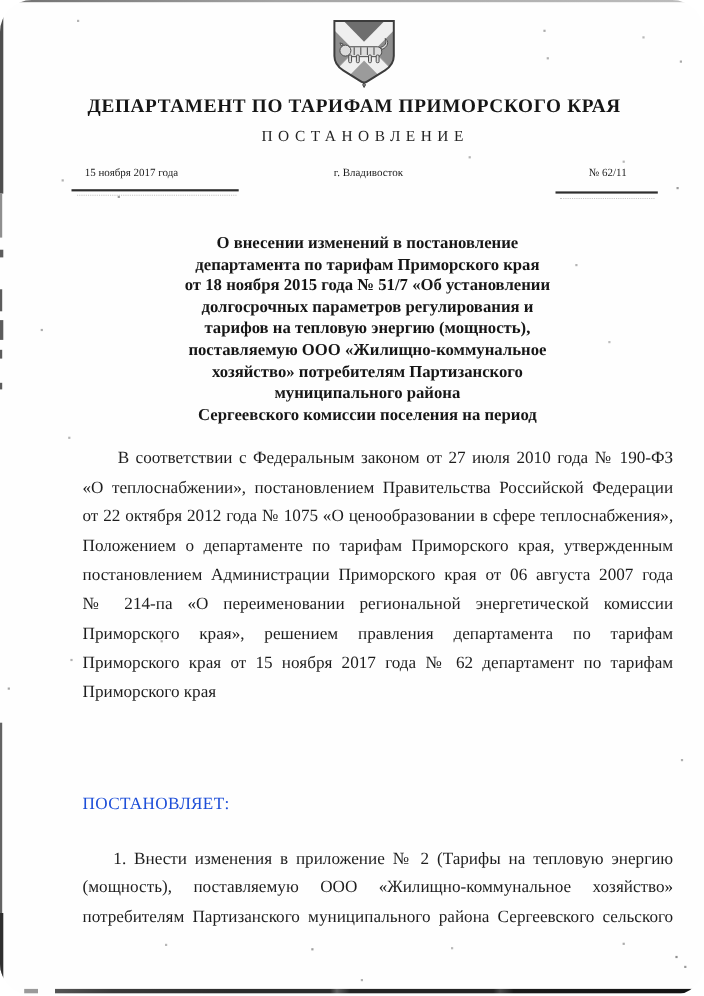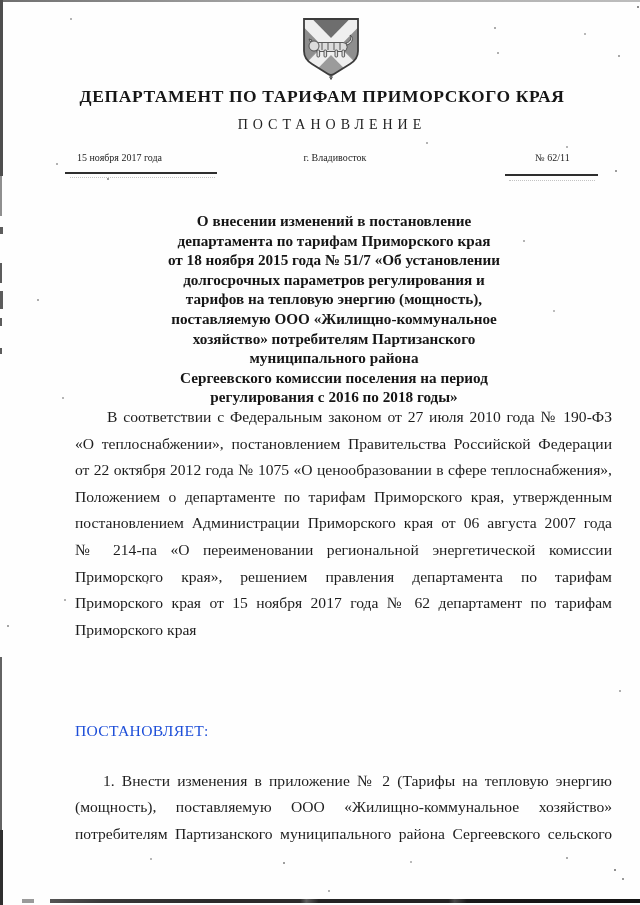--- a/index.html
+++ b/index.html
@@ -1,20 +1,20 @@
 <!DOCTYPE html>
 <html><head>
 <meta charset="utf-8">
 <style>
   * { margin:0; padding:0; box-sizing:border-box; }
   html,body { background:#ffffff; }
   .page {
     position:relative; width:640px; height:905px;
     background:#fefefe; overflow:hidden;
-    font-family:"Liberation Serif", serif; color:#1d1d1d;
+    font-family:"Liberation Serif", serif; color:#1d1d1d;border-radius:29px;
   }
   
   .top-edge { position:absolute; left:0; top:0; width:640px; height:2px;
     background:linear-gradient(90deg,#6f6f6f 0%, #a5a5a5 40%, #bdbdbd 100%); }
   .left-bar-top   { position:absolute; left:0; top:0;   width:3px; height:176px; background:#4e4e4e; }
   .left-bar-top2  { position:absolute; left:0; top:176px; width:2px; height:40px; background:#8f8f8f; }
   .left-dash { position:absolute; left:0; background:#5c5c5c; }
   .left-bar-bot   { position:absolute; left:0; top:657px; width:2px; height:248px; background:#636363; }
   .left-bar-bot2  { position:absolute; left:0; top:830px; width:3px; height:75px; background:#2f2f2f; }
   .bottom-bar { position:absolute; left:22px; top:899px; width:618px; height:4px;
@@ -139,21 +139,20 @@
   <div class="res-title">
     <div class="tl">О внесении изменений в постановление</div>
     <div class="tl">департамента по тарифам Приморского края</div>
     <div class="tl">от 18 ноября 2015 года № 51/7 «Об установлении</div>
     <div class="tl">долгосрочных параметров регулирования и</div>
     <div class="tl">тарифов на тепловую энергию (мощность),</div>
     <div class="tl">поставляемую ООО «Жилищно-коммунальное</div>
     <div class="tl">хозяйство» потребителям Партизанского</div>
     <div class="tl">муниципального района</div>
     <div class="tl">Сергеевского комиссии поселения на период</div>
-    <div class="tl">регулирования с 2016 по 2018 годы»</div>
   </div>
 
   <div class="preamble">
     <div class="jline indent1">В соответствии с Федеральным законом от 27 июля 2010 года № 190-ФЗ</div>
     <div class="jline">«О теплоснабжении», постановлением Правительства Российской Федерации</div>
     <div class="jline">от 22 октября 2012 года № 1075 «О ценообразовании в сфере теплоснабжения»,</div>
     <div class="jline">Положением о департаменте по тарифам Приморского края, утвержденным</div>
     <div class="jline">постановлением Администрации Приморского края от 06 августа 2007 года</div>
     <div class="jline">№ 214-па «О переименовании региональной энергетической комиссии</div>
     <div class="jline">Приморского края», решением правления департамента по тарифам</div>

